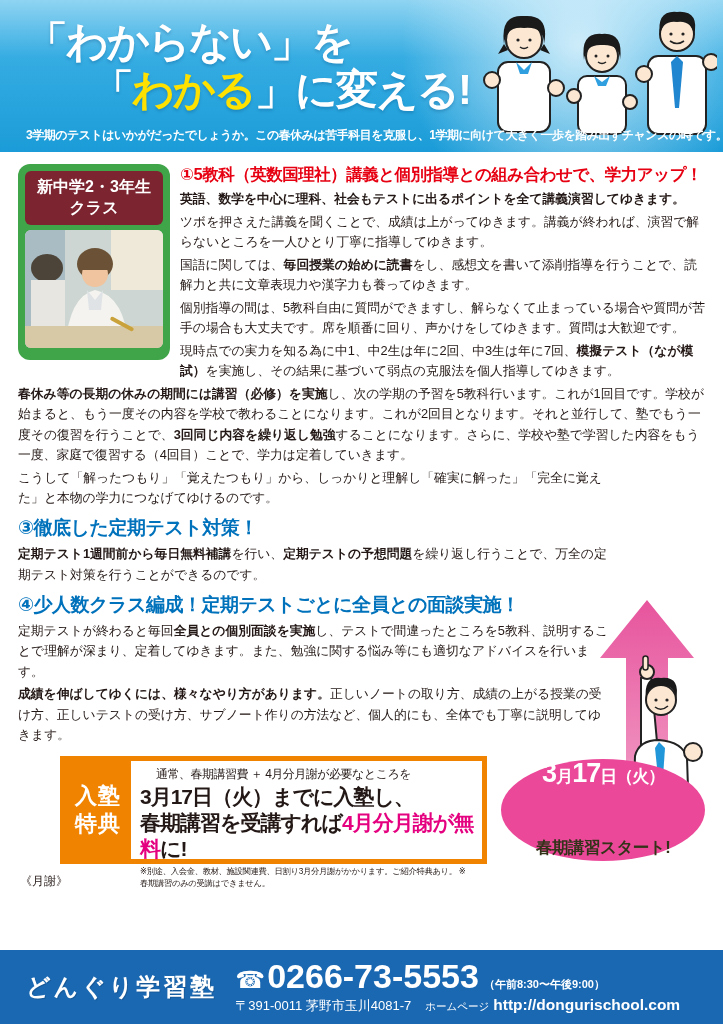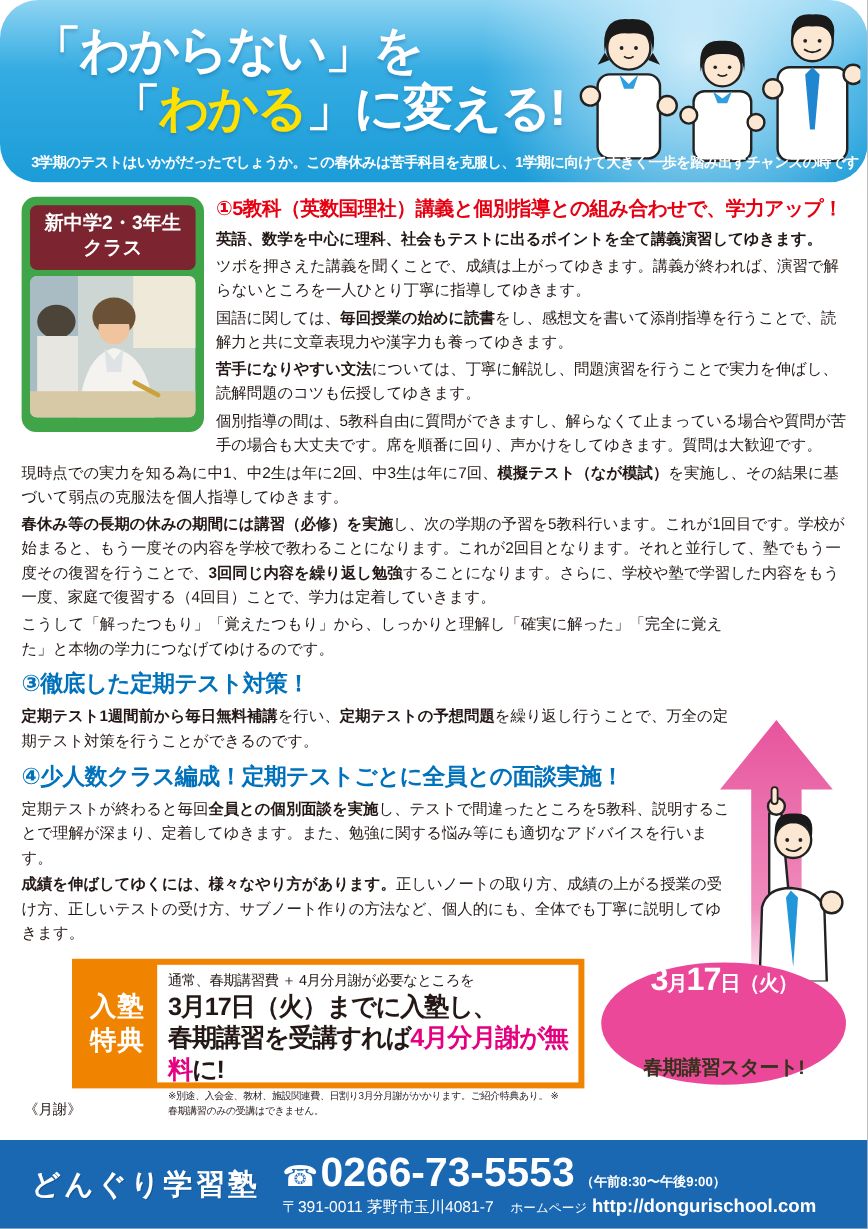--- a/index.html
+++ b/index.html
@@ -5,21 +5,21 @@
   * { margin:0; padding:0; box-sizing:border-box; }
   html,body { background:#888; }
   body { font-family:"Liberation Sans","DejaVu Sans",sans-serif; }
   .page { position:relative; width:723px; height:1024px; background:#fff; margin:0 auto;
           display:flex; flex-direction:column; overflow:hidden; }
 
   
   .hero { position:relative; height:152px; flex:0 0 auto; overflow:hidden;
           background:
             radial-gradient(circle at 80% 30%, rgba(220,242,252,.9) 0%, rgba(220,242,252,0) 30%),
-            linear-gradient(180deg,#8fd4f2 0%, #35ace2 38%, #1b9cd8 100%); border-radius: 32px; }
+            linear-gradient(180deg,#8fd4f2 0%, #35ace2 38%, #1b9cd8 100%); }
   .hero-t1 { position:absolute; left:26px; top:14px; color:#fff; font-weight:bold;
              font-size:42px; letter-spacing:-2px; text-shadow:0 2px 3px rgba(0,60,110,.25); }
   .hero-t2 { position:absolute; left:92px; top:62px; color:#fff; font-weight:bold;
              font-size:42px; letter-spacing:-2px; text-shadow:0 2px 3px rgba(0,60,110,.25); }
   .hero-t2 .yellow { color:#ffe100; }
   .hero-sub { position:absolute; left:26px; bottom:8px; color:#fff; font-weight:bold;
               font-size:12px; letter-spacing:-0.5px; white-space:nowrap; }
   .students { position:absolute; right:6px; top:10px; }
 
   
@@ -41,21 +41,21 @@
   .narrow2 { width:600px; }
 
   .arrow-graphic { position:absolute; right:8px; top:448px; z-index:2; }
 
   
   .offer-row { clear:both; display:flex; align-items:center; margin:10px 0 0 42px; gap:14px; position:relative; z-index:3; }
   .offer-box { width:430px; height:108px; background:#f08300; display:flex; padding:5px; }
   .offer-label { width:66px; display:flex; flex-direction:column; justify-content:center; align-items:center;
                  color:#fff; font-weight:bold; font-size:22px; line-height:1.25; letter-spacing:1px; }
   .offer-inner { flex:1; background:#fff; padding:4px 9px 3px 9px; }
-  .offer-intro { font-size:12px; letter-spacing:-0.5px; }
+  .offer-intro { font-size:12px; letter-spacing:-0.5px;margin-left:16px; }
   .offer-big { font-size:21px; font-weight:bold; letter-spacing:-1px; line-height:1.25; }
   .offer-big .pink { color:#e4007f; }
   .offer-note { font-size:8.3px; line-height:1.45; letter-spacing:-0.3px; margin-top:2px; }
 
   .start-badge { width:205px; height:102px; background:#ec4899; border-radius:50%;
                  display:flex; flex-direction:column; justify-content:space-between; align-items:center; }
   .start-date { color:#fff; font-weight:bold; font-size:27px; line-height:1.05; letter-spacing:-1px; }
   .start-date .sm { font-size:17px; }
   .start-text { color:#33331a; font-weight:bold; font-size:16.5px; letter-spacing:-0.5px; }
 
@@ -142,21 +142,20 @@
         <path d="M62 60 L70 70 L78 60 L76 80 L64 80 Z" fill="#dfe3e6"></path>
         <rect x="0" y="96" width="138" height="22" fill="#d8c9a6"></rect>
         <rect x="84" y="92" width="26" height="4" rx="2" fill="#caa23c" transform="rotate(28 97 94)"></rect>
       </svg>
     </div>
 
     <h2 class="h-red">①5教科（英数国理社）講義と個別指導との組み合わせで、学力アップ！</h2>
     <p class="body lead">英語、数学を中心に理科、社会もテストに出るポイントを全て講義演習してゆきます。</p>
     <p class="body">ツボを押さえた講義を聞くことで、成績は上がってゆきます。講義が終われば、演習で解らないところを一人ひとり丁寧に指導してゆきます。</p>
     <p class="body"><span>国語に関しては、</span><b>毎回授業の始めに読書</b><span>をし、感想文を書いて添削指導を行うことで、読解力と共に文章表現力や漢字力も養ってゆきます。</span></p>
-    <p class="body"><b>苦手になりやすい文法</b><span>については、丁寧に解説し、問題演習を行うことで実力を伸ばし、読解問題のコツも伝授してゆきます。</span></p>
     <p class="body">個別指導の間は、5教科自由に質問ができますし、解らなくて止まっている場合や質問が苦手の場合も大丈夫です。席を順番に回り、声かけをしてゆきます。質問は大歓迎です。</p>
     <p class="body"><span>現時点での実力を知る為に中1、中2生は年に2回、中3生は年に7回、</span><b>模擬テスト（なが模試）</b><span>を実施し、その結果に基づいて弱点の克服法を個人指導してゆきます。</span></p>
 
     <p class="body"><b>春休み等の長期の休みの期間には講習（必修）を実施</b><span>し、次の学期の予習を5教科行います。これが1回目です。学校が始まると、もう一度その内容を学校で教わることになります。これが2回目となります。それと並行して、塾でもう一度その復習を行うことで、</span><b>3回同じ内容を繰り返し勉強</b><span>することになります。さらに、学校や塾で学習した内容をもう一度、家庭で復習する（4回目）ことで、学力は定着していきます。</span></p>
     <p class="body narrow">こうして「解ったつもり」「覚えたつもり」から、しっかりと理解し「確実に解った」「完全に覚えた」と本物の学力につなげてゆけるのです。</p>
 
     <h2 class="h-blue">③徹底した定期テスト対策！</h2>
     <p class="body narrow2"><b>定期テスト1週間前から毎日無料補講</b><span>を行い、</span><b>定期テストの予想問題</b><span>を繰り返し行うことで、万全の定期テスト対策を行うことができるのです。</span></p>
 
     <h2 class="h-blue">④少人数クラス編成！定期テストごとに全員との面談実施！</h2>

